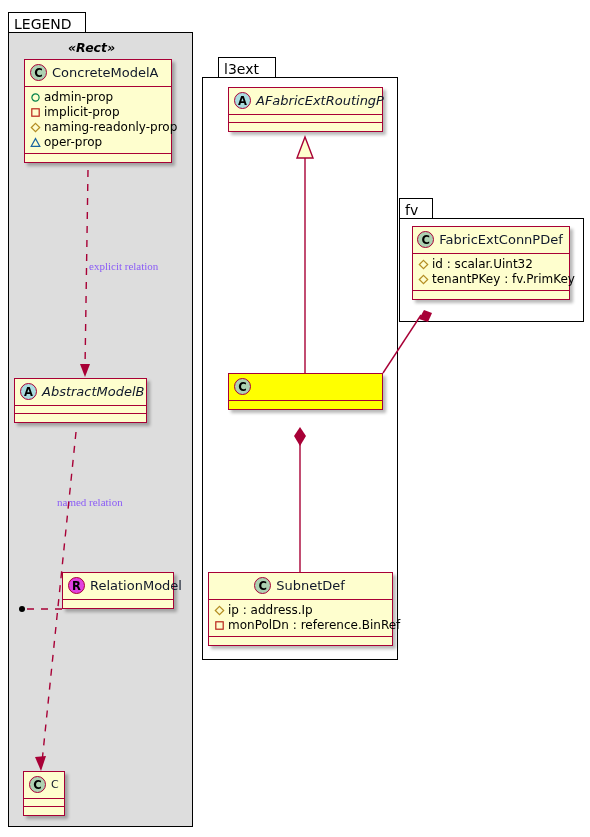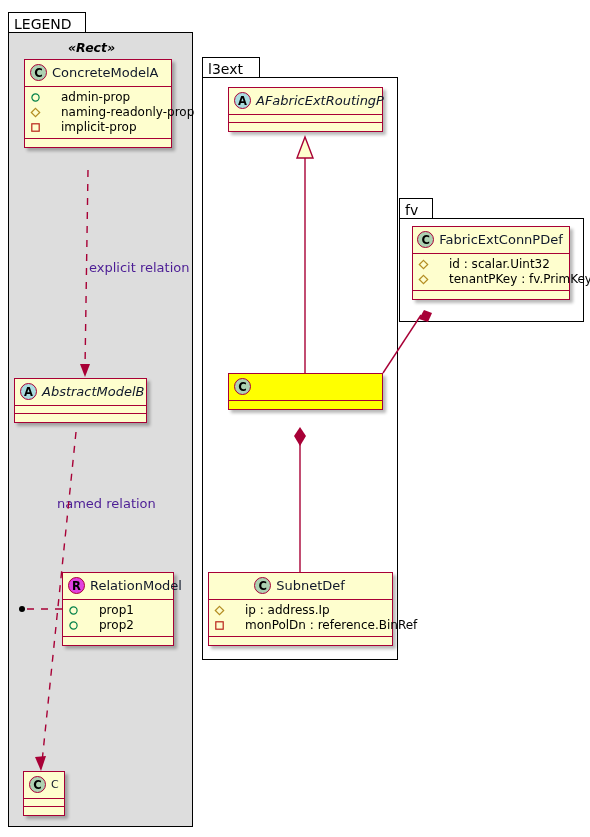--- a/index.html
+++ b/index.html
@@ -107,21 +107,21 @@
     height: 8px;
   }
   .cls-foot {
     box-sizing: border-box;
     height: 8px;
   }
 
   .attr {
     display: flex;
     align-items: center;
-    gap: 20px;
+    gap: 3px;
     font-size: 12px;
     line-height: 15px;
     white-space: nowrap;
     color: #000;
   }
 
   
   .circ {
     width: 17px; height: 17px;
     border-radius: 50%;
@@ -147,23 +147,24 @@
     position: absolute;
     font-size: 12.5px;
     font-style: italic;
     font-weight: bold;
     color: #000;
     white-space: nowrap;
   }
 
   .edge-label {
     position: absolute;
-    font-size: 13px;
-    color: #4c1d95;
-    white-space: nowrap;
+    font-size: 11px;
+    color: #8b5cf6;
+    white-space: nowrap;
+    font-family: Liberation Serif, serif;
   }
 
   svg.lines {
     position: absolute;
     left: 0; top: 0;
     width: 590px; height: 837px;
     pointer-events: none;
     overflow: visible;
   }
 </style>
@@ -187,78 +188,70 @@
     </div>
     <div class="cls-attrs">
       <div class="attr">
         <svg class="mk" viewBox="0 0 11 11">
             <circle cx="5.5" cy="5.5" r="3.6" fill="none" stroke="#038048" stroke-width="1.2"></circle>
           </svg>
         <span>admin-prop</span>
       </div>
       <div class="attr">
         <svg class="mk" viewBox="0 0 11 11">
+            <rect x="1.8" y="1.8" width="7.4" height="7.4" fill="none" stroke="#B8241A" stroke-width="1.2"></rect>
+          </svg>
+        <span>implicit-prop</span>
+      </div>
+      <div class="attr">
+        <svg class="mk" viewBox="0 0 11 11">
             <polygon points="5.5,1.3 9.7,5.5 5.5,9.7 1.3,5.5" fill="none" stroke="#B38D22" stroke-width="1.2"></polygon>
           </svg>
         <span>naming-readonly-prop</span>
       </div>
       <div class="attr">
         <svg class="mk" viewBox="0 0 11 11">
-            <rect x="1.8" y="1.8" width="7.4" height="7.4" fill="none" stroke="#B8241A" stroke-width="1.2"></rect>
-          </svg>
-        <span>implicit-prop</span>
+            <polygon points="5.5,1.6 9.8,9.3 1.2,9.3" fill="none" stroke="#1963A0" stroke-width="1.2"></polygon>
+          </svg>
+        <span>oper-prop</span>
       </div>
     </div>
     <div class="cls-foot"></div>
   </div>
 
   <div class="cls" style="left:14px; top:378px; width:133px;">
     <div class="cls-head">
       <span class="circ circ-A">A</span>
       <span class="cls-name italic">AbstractModelB</span>
     </div>
     <div class="cls-empty"></div>
     <div class="cls-foot"></div>
   </div>
 
   <div class="cls" style="left:62px; top:572px; width:112px;">
     <div class="cls-head">
       <span class="circ circ-R">R</span>
       <span class="cls-name">RelationModel</span>
     </div>
-    <div class="cls-attrs">
-      <div class="attr">
-        <svg class="mk" viewBox="0 0 11 11">
-            <circle cx="5.5" cy="5.5" r="3.6" fill="none" stroke="#038048" stroke-width="1.2"></circle>
-          </svg>
-        <span>prop1</span>
-      </div>
-      <div class="attr">
-        <svg class="mk" viewBox="0 0 11 11">
-            <circle cx="5.5" cy="5.5" r="3.6" fill="none" stroke="#038048" stroke-width="1.2"></circle>
-          </svg>
-        <span>prop2</span>
-      </div>
-    </div>
     <div class="cls-foot"></div>
   </div>
 
   <div class="cls" style="left:23px; top:771px; width:42px;">
     <div class="cls-head" style="padding:4px 5px 5px 5px;">
       <span class="circ circ-C">C</span>
       <span class="cls-name" style="font-size:11px;">C</span>
     </div>
     <div class="cls-empty"></div>
     <div class="cls-foot"></div>
   </div>
 
   <div class="edge-label" style="left:89px; top:260px;">explicit relation</div>
   <div class="edge-label" style="left:57px; top:496px;">named relation</div>
 
-  <div class="pkg-tab" style="left:202px; top:57px; width:58px; height:21px;">
+  <div class="pkg-tab" style="left:218px; top:57px; width:58px; height:21px;">
     <span class="tabtext">l3ext</span>
     <span class="tabslant"></span>
   </div>
   <div class="pkg pkg-white" style="left:202px; top:77px; width:196px; height:583px;"></div>
 
   <div class="cls" style="left:228px; top:87px; width:155px;">
     <div class="cls-head">
       <span class="circ circ-A">A</span>
       <span class="cls-name italic">AFabricExtRoutingP</span>
     </div>

